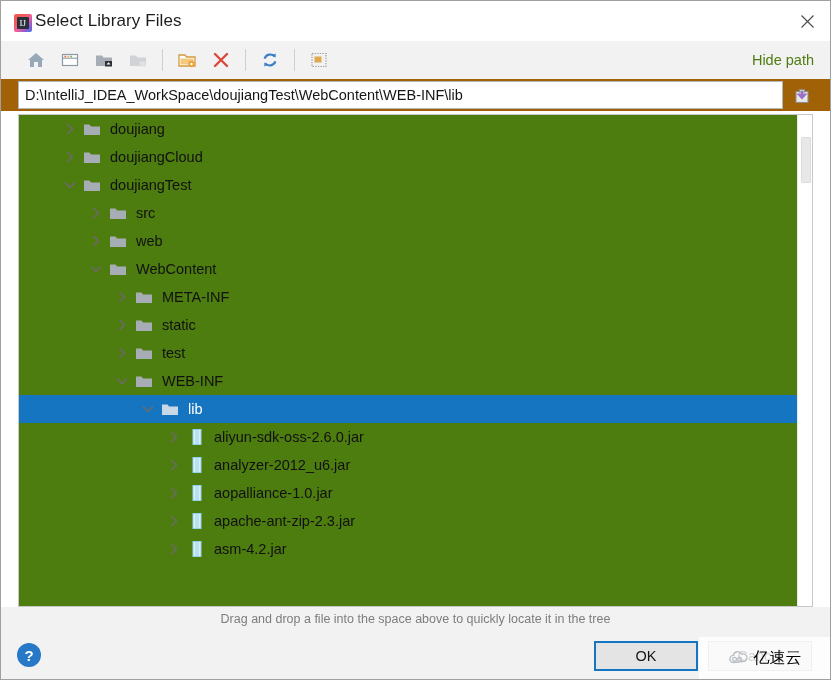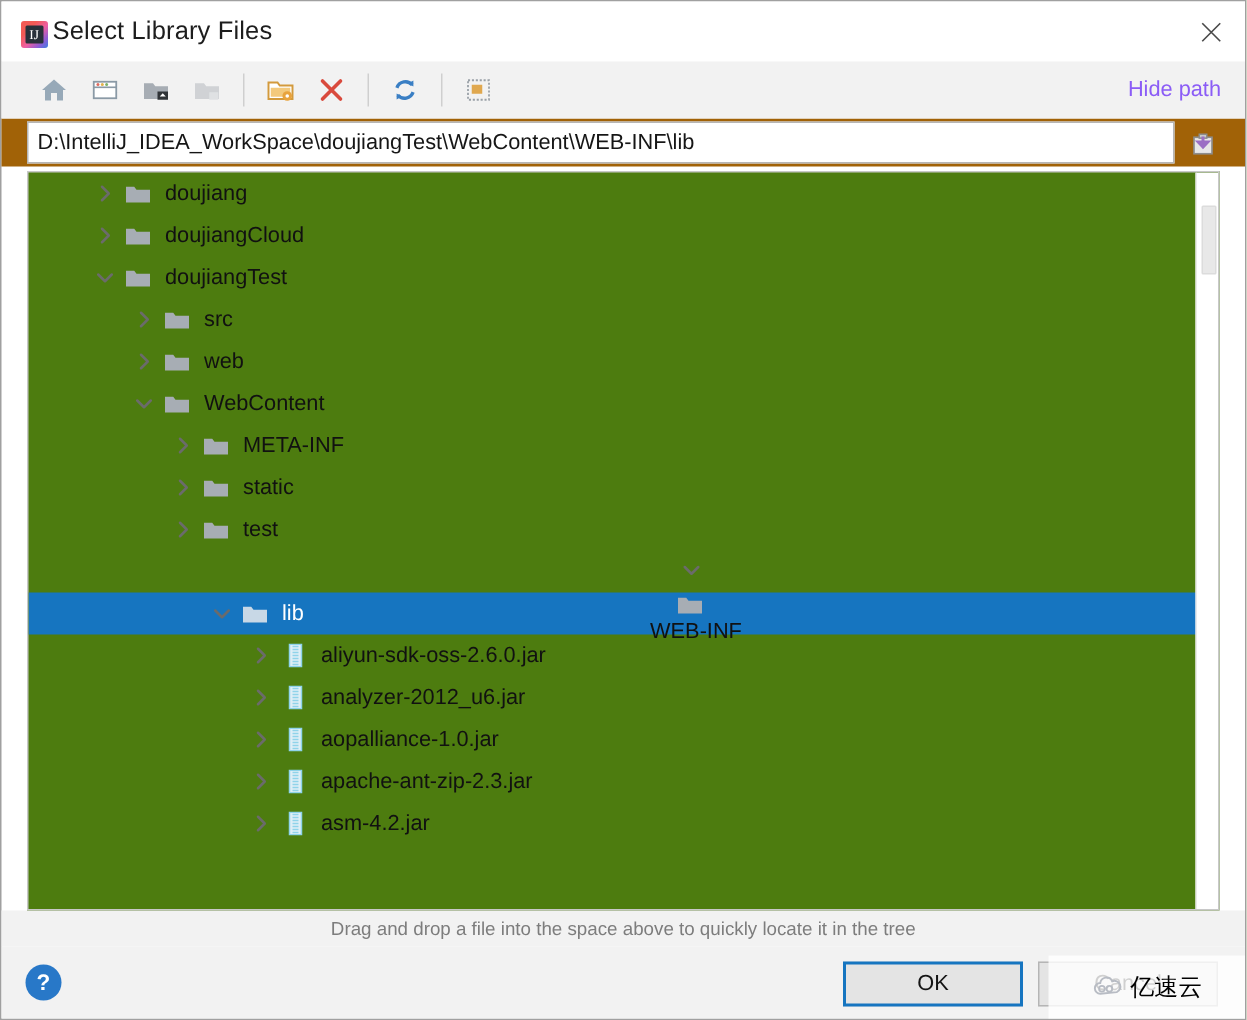--- a/index.html
+++ b/index.html
@@ -76,21 +76,21 @@
     width: 34px; height: 28px;
     display: flex; align-items: center; justify-content: center;
     cursor: pointer; border-radius: 2px;
   }
   .tb-btn.disabled { opacity: .45; cursor: default; }
   .tb-sep {
     width: 1px; height: 22px; background: #cfcfcf; margin: 0 7px;
   }
   #hide-path-link {
     position: absolute; right: 16px;
-    font-size: 14.5px; color: #8b5cf6; cursor: pointer;
+    font-size: 14.5px; color: #4d7c0f; cursor: pointer;
   }
 
   
   #path-row {
     height: 32px; min-height: 32px;
     background: #a16207;
     display: flex; align-items: center;
     padding: 0 14px 0 17px;
   }
   #path-input {
@@ -171,21 +171,21 @@
     background: #2878c8;
     display: flex; align-items: center; justify-content: center;
     color: #ffffff; font-size: 15px; font-weight: bold;
     cursor: pointer;
   }
   #btn-group {
     position: absolute; right: 18px; bottom: 8px;
     display: flex; gap: 10px;
   }
   .dlg-btn {
-    width: 120px; height: 30px;
+    width: 104px; height: 30px;
     font-family: "Liberation Sans", sans-serif;
     font-size: 14.5px; color: #141414;
     background: #e4e4e4;
     border: 1px solid #b5b5b5;
     cursor: pointer;
   }
   .dlg-btn.default {
     border: 2px solid #1675c0;
     background: #e4e4e4;
   }
@@ -417,21 +417,21 @@
               <path d="M5 2.5 L9.5 7 L5 11.5" stroke="#6b6b6b" stroke-width="1.7" fill="none" stroke-linecap="round" stroke-linejoin="round"></path>
             </svg>
           </div>
           <div class="folder-ico">
             <svg width="18" height="15" viewBox="0 0 18 15">
               <path d="M1 2.5 h5.5 l1.5 2 H17 V13 H1 Z" fill="#a7adb4"></path>
             </svg>
           </div>
           <span class="row-label">test</span>
         </div>
-        <div class="row" style="padding-left: 90px; flex-direction: column;">
+        <div class="row" style="padding-left: 90px;">
           <div class="twisty">
             <svg width="14" height="14" viewBox="0 0 14 14">
               <path d="M2.5 5 L7 9.5 L11.5 5" stroke="#6b6b6b" stroke-width="1.7" fill="none" stroke-linecap="round" stroke-linejoin="round"></path>
             </svg>
           </div>
           <div class="folder-ico">
             <svg width="18" height="15" viewBox="0 0 18 15">
               <path d="M1 2.5 h5.5 l1.5 2 H17 V13 H1 Z" fill="#a7adb4"></path>
             </svg>
           </div>

